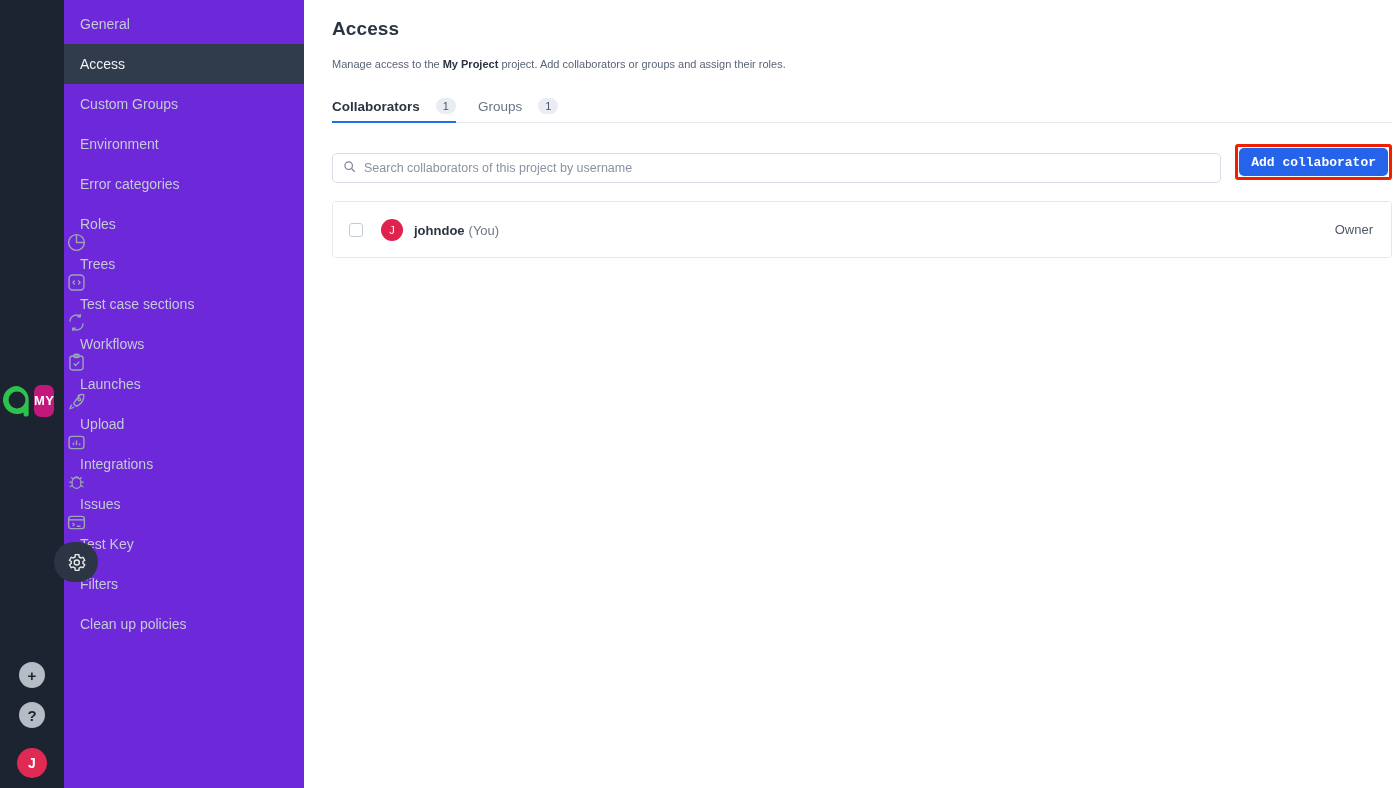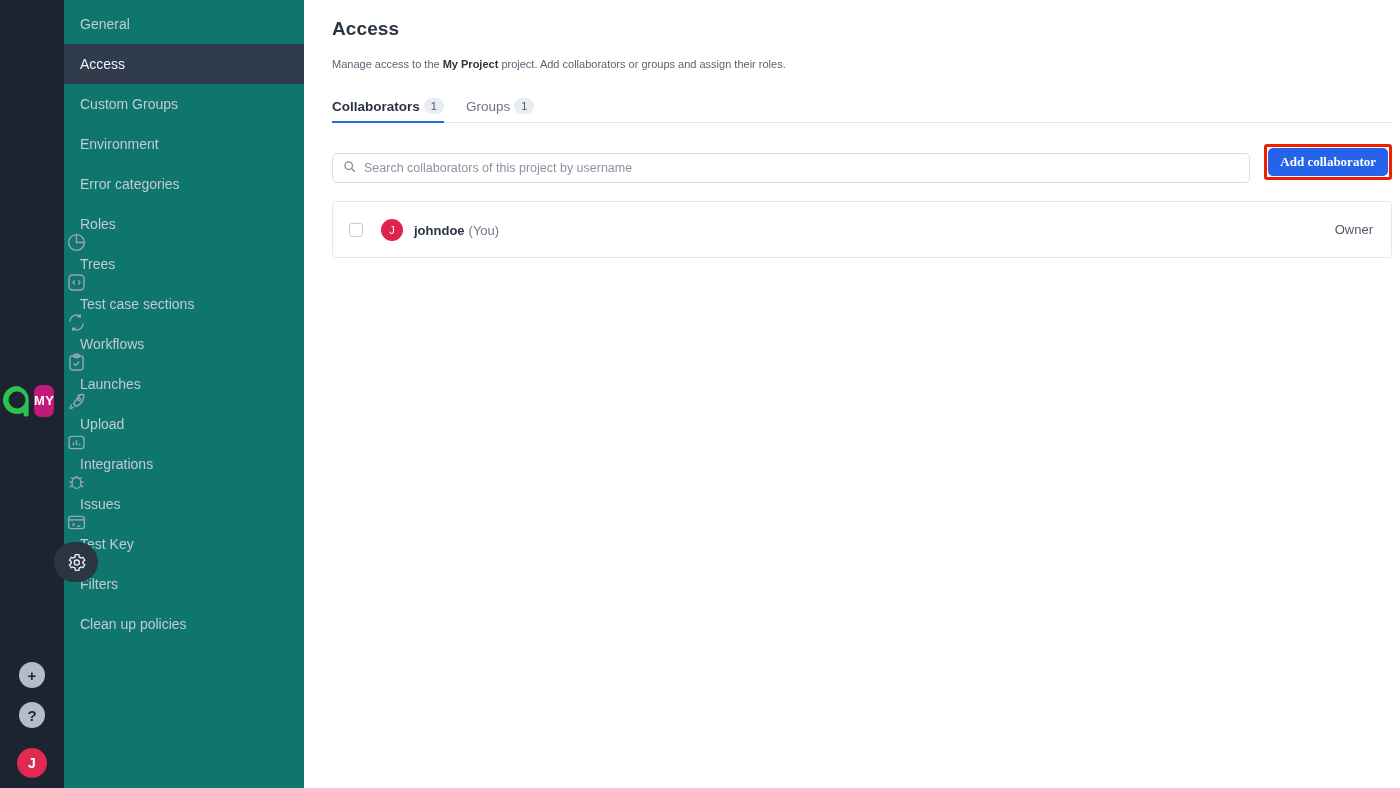--- a/index.html
+++ b/index.html
@@ -39,59 +39,59 @@
     display:flex; align-items:center; justify-content:center; font-size:15px; font-weight:700; cursor:pointer;
   }
   .avatar-rail {
     width:30px; height:30px; border-radius:50%; background:#e02a54; color:#fff;
     display:flex; align-items:center; justify-content:center; font-size:14px; font-weight:600; cursor:pointer;
     margin-top:6px;
   }
 
   
   .nav {
-    width:240px; flex:0 0 240px; height:788px; background:#0f766e;
+    width:240px; flex:0 0 240px; height:788px; background:#6d28d9;
     padding-top:4px;
   }
   .nav-item {
     height:40px; display:flex; align-items:center;
     padding-left:16px; color:#c3cad3; font-size:14px; cursor:pointer;
   }
   .nav-item.active { background:#303b4b; color:#eef2f6; }
 
   
   .main { flex:1; background:#fff; padding:18px 12px 0 28px; position:relative; }
   .page-title { font-size:19px; font-weight:700; color:#2b3441; letter-spacing:.1px; }
   .page-sub { margin-top:18px; font-size:11px; color:#5a6475; }
   .page-sub b { color:#2b3441; font-weight:700; }
 
   .tabs { margin-top:22px; display:flex; align-items:flex-end; gap:22px;
           border-bottom:1px solid #e3e8ee; height:31px; width:1060px; }
-  .tab { display:flex; align-items:center; gap:4px; padding-bottom:8px; cursor:pointer;
+  .tab { display:flex; align-items:center; gap:16px; padding-bottom:8px; cursor:pointer;
          font-size:13.5px; color:#6a7485; position:relative; }
   .tab.active { color:#2b3441; font-weight:700; }
   .tab.active::after { content:""; position:absolute; left:0; right:0; bottom:-1px; height:2px; background:#1f6feb; }
   .tab-badge { background:#e9edf3; color:#4c5667; border-radius:9px; font-size:11px;
                font-weight:400; padding:1px 7px; line-height:14px; }
 
   .toolbar { margin-top:18px; display:flex; align-items:center; gap:0; width:1060px; }
   .search-wrap {
     flex:1; height:30px; border:1px solid #d8dee7; border-radius:5px;
     display:flex; align-items:center; padding:0 10px; gap:8px; background:#fff;margin-top:12px;
   }
   .search-wrap svg { flex:0 0 13px; color:#7b8593; }
   .search-input { border:none; outline:none; flex:1; font-size:12.5px; color:#2b3441;
                   font-family:"Liberation Sans", sans-serif; background:transparent; }
   .search-input::placeholder { color:#8a93a2; }
 
   .add-btn-wrap { margin-left:14px; border:3px solid #f01f00; border-radius:3px; padding:1px; }
   .add-btn {
     background:#2563eb; color:#fff; border:none; border-radius:5px;
     height:28px; padding:0 12px; font-size:13px; font-weight:700; cursor:pointer;
-    font-family:Liberation Serif, serif; white-space:nowrap;
+    font-family:Liberation Mono, monospace; white-space:nowrap;
   }
 
   .table { margin-top:18px; width:1060px; border:1px solid #e3e8ee; border-radius:4px; overflow:hidden; }
   .thead {
     height:48px; background:#f4f7fa; display:flex; align-items:center;
     padding:0 18px 0 16px; border-bottom:1px solid #e3e8ee;
   }
   .thead-right { margin-left:auto; display:flex; align-items:center; gap:7px;
                  font-size:13px; color:#3c4656; font-weight:700; cursor:pointer; }
   .trow { height:55px; display:flex; align-items:center; padding:0 18px 0 16px; background:#fff; }

